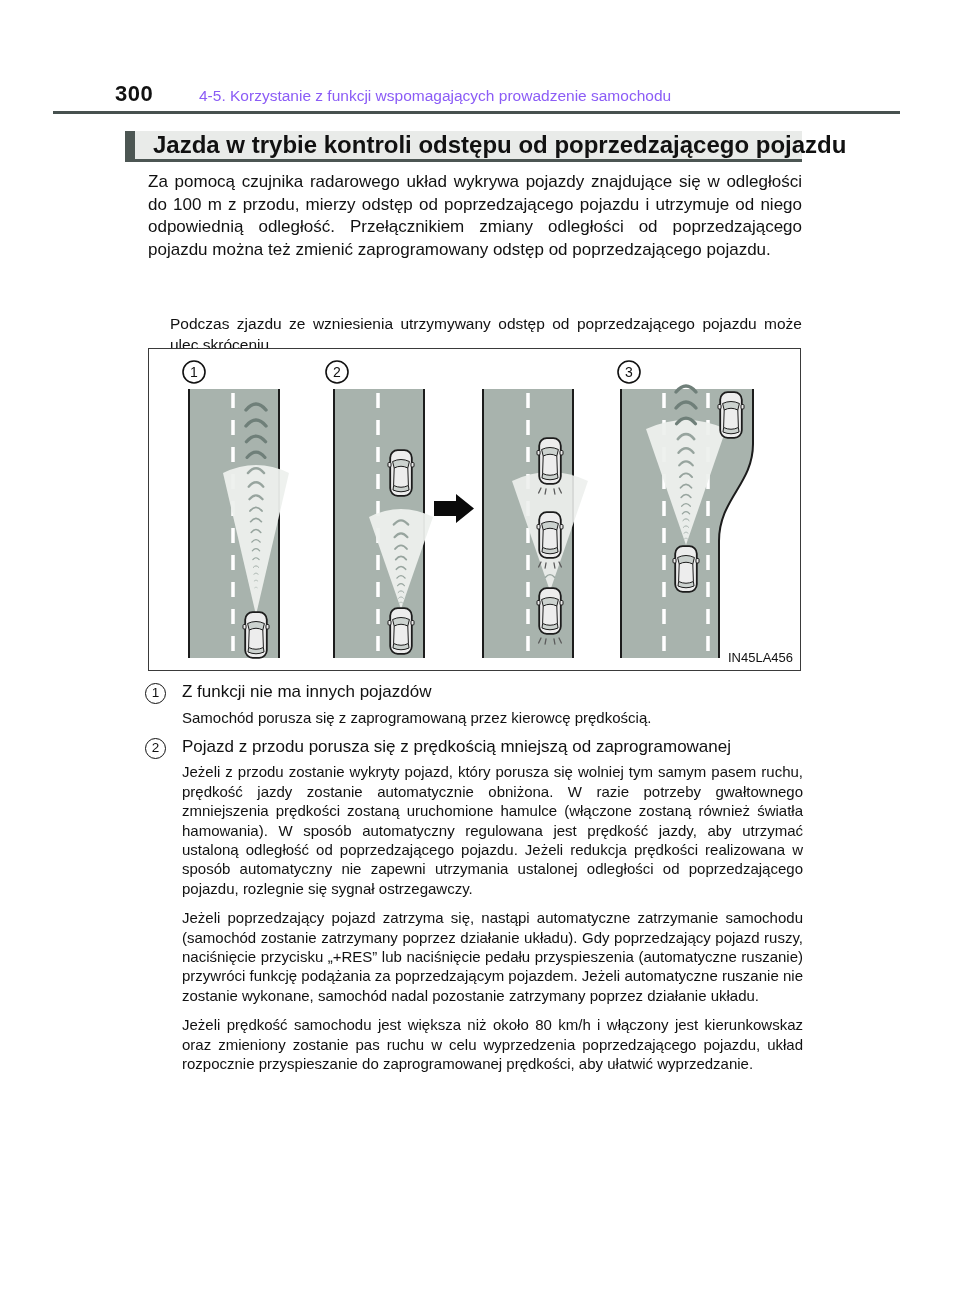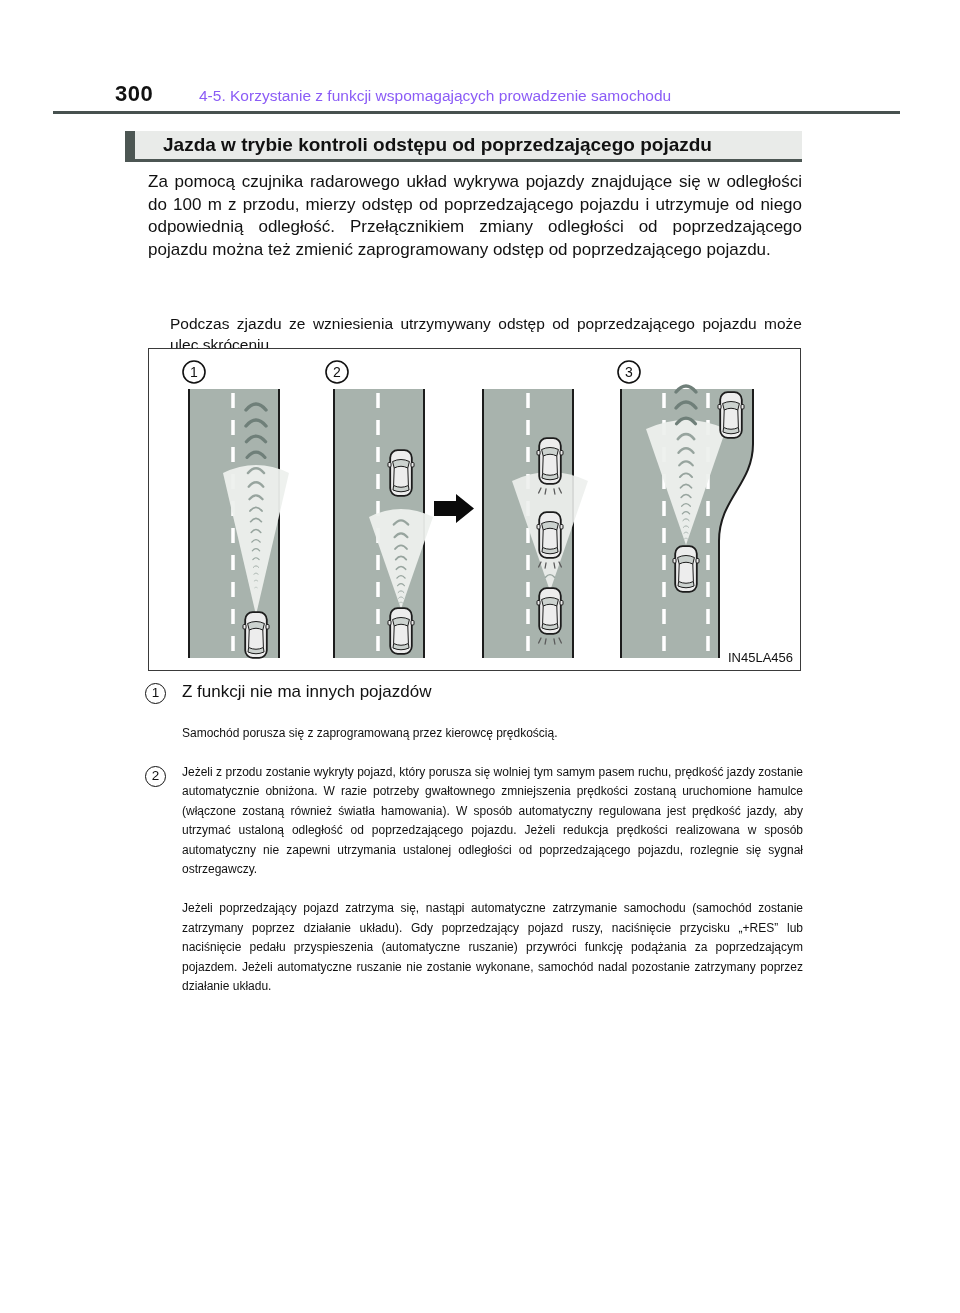--- a/index.html
+++ b/index.html
@@ -9,36 +9,36 @@
     -webkit-font-smoothing:antialiased;
   }
   .pagenum{position:absolute;left:115px;top:81px;font-size:22px;font-weight:bold;letter-spacing:.5px;}
   .section-header{position:absolute;left:199px;top:87px;font-size:15.5px;color:#8b5cf6;}
   .header-rule{position:absolute;left:53px;top:111px;width:847px;height:3px;background:#47514f;}
 
   .heading-box{
     position:absolute;left:125px;top:131px;width:667px;height:28px;
     background:#e9ebe9;border-left:10px solid #4c5653;border-bottom:3px solid #4c5653;
   }
-  .heading-box .txt{display:block;padding-left:28px;font-size:19px;font-weight:bold;line-height:28px;white-space:nowrap;}
+  .heading-box .txt{display:block;padding-left:18px;font-size:24px;font-weight:bold;line-height:28px;white-space:nowrap;}
 
   .intro{position:absolute;left:148px;top:154px;width:654px;font-size:17px;line-height:22.5px;text-align:justify;}
   .note{position:absolute;left:170px;top:297px;width:632px;font-size:15.5px;line-height:21px;text-align:justify;}
 
   .figure{position:absolute;left:148px;top:348px;width:653px;height:323px;border:1px solid #3a3a3a;background:#fff;box-sizing:border-box;}
   .figure svg{display:block;}
 
   .items{position:absolute;left:145px;top:680px;width:658px;}
   .item{position:relative;padding-left:37px;margin-bottom:8px;}
   .circ{
     position:absolute;left:0;top:3px;width:21px;height:21px;border:1.6px solid #111;border-radius:50%;
     font-size:13.5px;font-weight:normal;text-align:center;line-height:18px;box-sizing:border-box;background:#fff;
   }
   .item-title,.item-sub{font-size:17px;line-height:23.5px;text-align:left;}
-  .para{font-size:12px;line-height:19.4px;text-align:justify;margin:20px 0 10px 0;}
+  .para{font-size:15px;line-height:19.4px;text-align:justify;margin:4px 0 10px 0;}
   .para:last-child{margin-bottom:0;}
 
   .watermark{position:absolute;right:30px;top:1274px;font-size:24px;color:#8f8f8f;letter-spacing:.5px;}
 
   
   .cdark{stroke:#6f7f79;}
   .clight{stroke:#97a49e;}
 </style>
 </head>
 <body>
@@ -185,21 +185,23 @@
   <div class="items">
 
     <div class="item">
       <span class="circ">1</span>
       <div class="item-sub">Z funkcji nie ma innych pojazdów</div>
       <p class="para">Samochód porusza się z zaprogramowaną przez kierowcę prędkością.</p>
     </div>
 
     <div class="item">
       <span class="circ">2</span>
+      <div class="item-sub">Pojazd z przodu porusza się z prędkością mniejszą od zaprogramowanej</div>
       <p class="para">Jeżeli z przodu zostanie wykryty pojazd, który porusza się wolniej tym samym pasem ruchu, prędkość jazdy zostanie automatycznie obniżona. W razie potrzeby gwałtownego zmniejszenia prędkości zostaną uruchomione hamulce (włączone zostaną również światła hamowania). W sposób automatyczny regulowana jest prędkość jazdy, aby utrzymać ustaloną odległość od poprzedzającego pojazdu. Jeżeli redukcja prędkości realizowana w sposób automatyczny nie zapewni utrzymania ustalonej odległości od poprzedzającego pojazdu, rozlegnie się sygnał ostrzegawczy.</p>
       <p class="para">Jeżeli poprzedzający pojazd zatrzyma się, nastąpi automatyczne zatrzymanie samochodu (samochód zostanie zatrzymany poprzez działanie układu). Gdy poprzedzający pojazd ruszy, naciśnięcie przycisku „+RES” lub naciśnięcie pedału przyspieszenia (automatyczne ruszanie) przywróci funkcję podążania za poprzedzającym pojazdem. Jeżeli automatyczne ruszanie nie zostanie wykonane, samochód nadal pozostanie zatrzymany poprzez działanie układu.</p>
+      <p class="para">Jeżeli prędkość samochodu jest większa niż około 80 km/h i włączony jest kierunkowskaz oraz zmieniony zostanie pas ruchu w celu wyprzedzenia poprzedzającego pojazdu, układ rozpocznie przyspieszanie do zaprogramowanej prędkości, aby ułatwić wyprzedzanie.</p>
     </div>
 
   </div>
 
   <div class="watermark">carmanualsonline.info</div>
 
 </div>
 
 </body></html>

